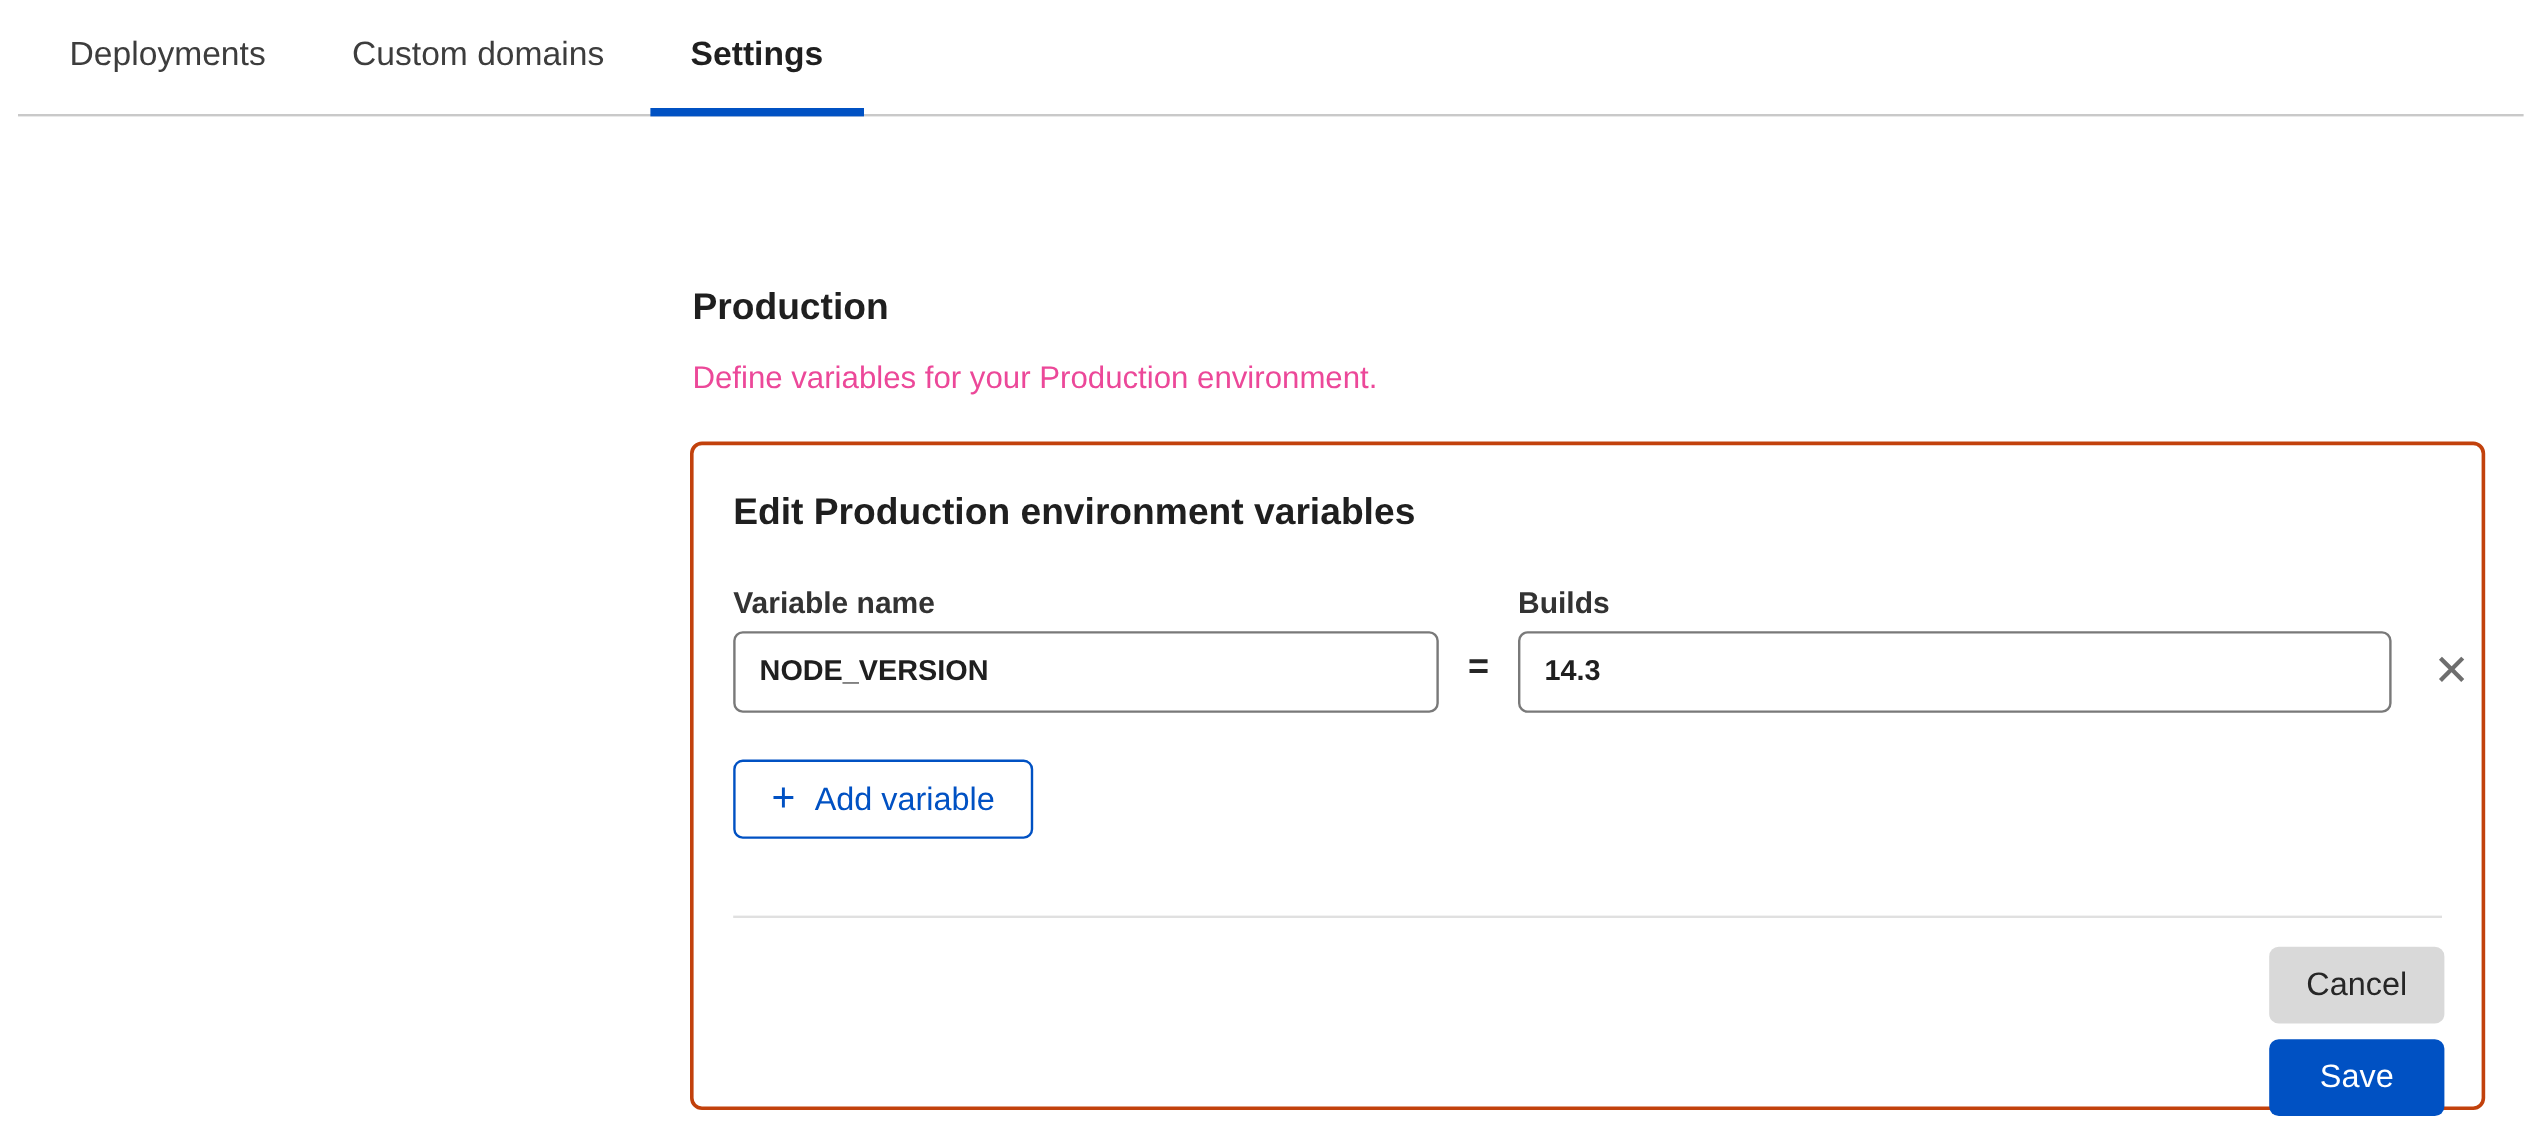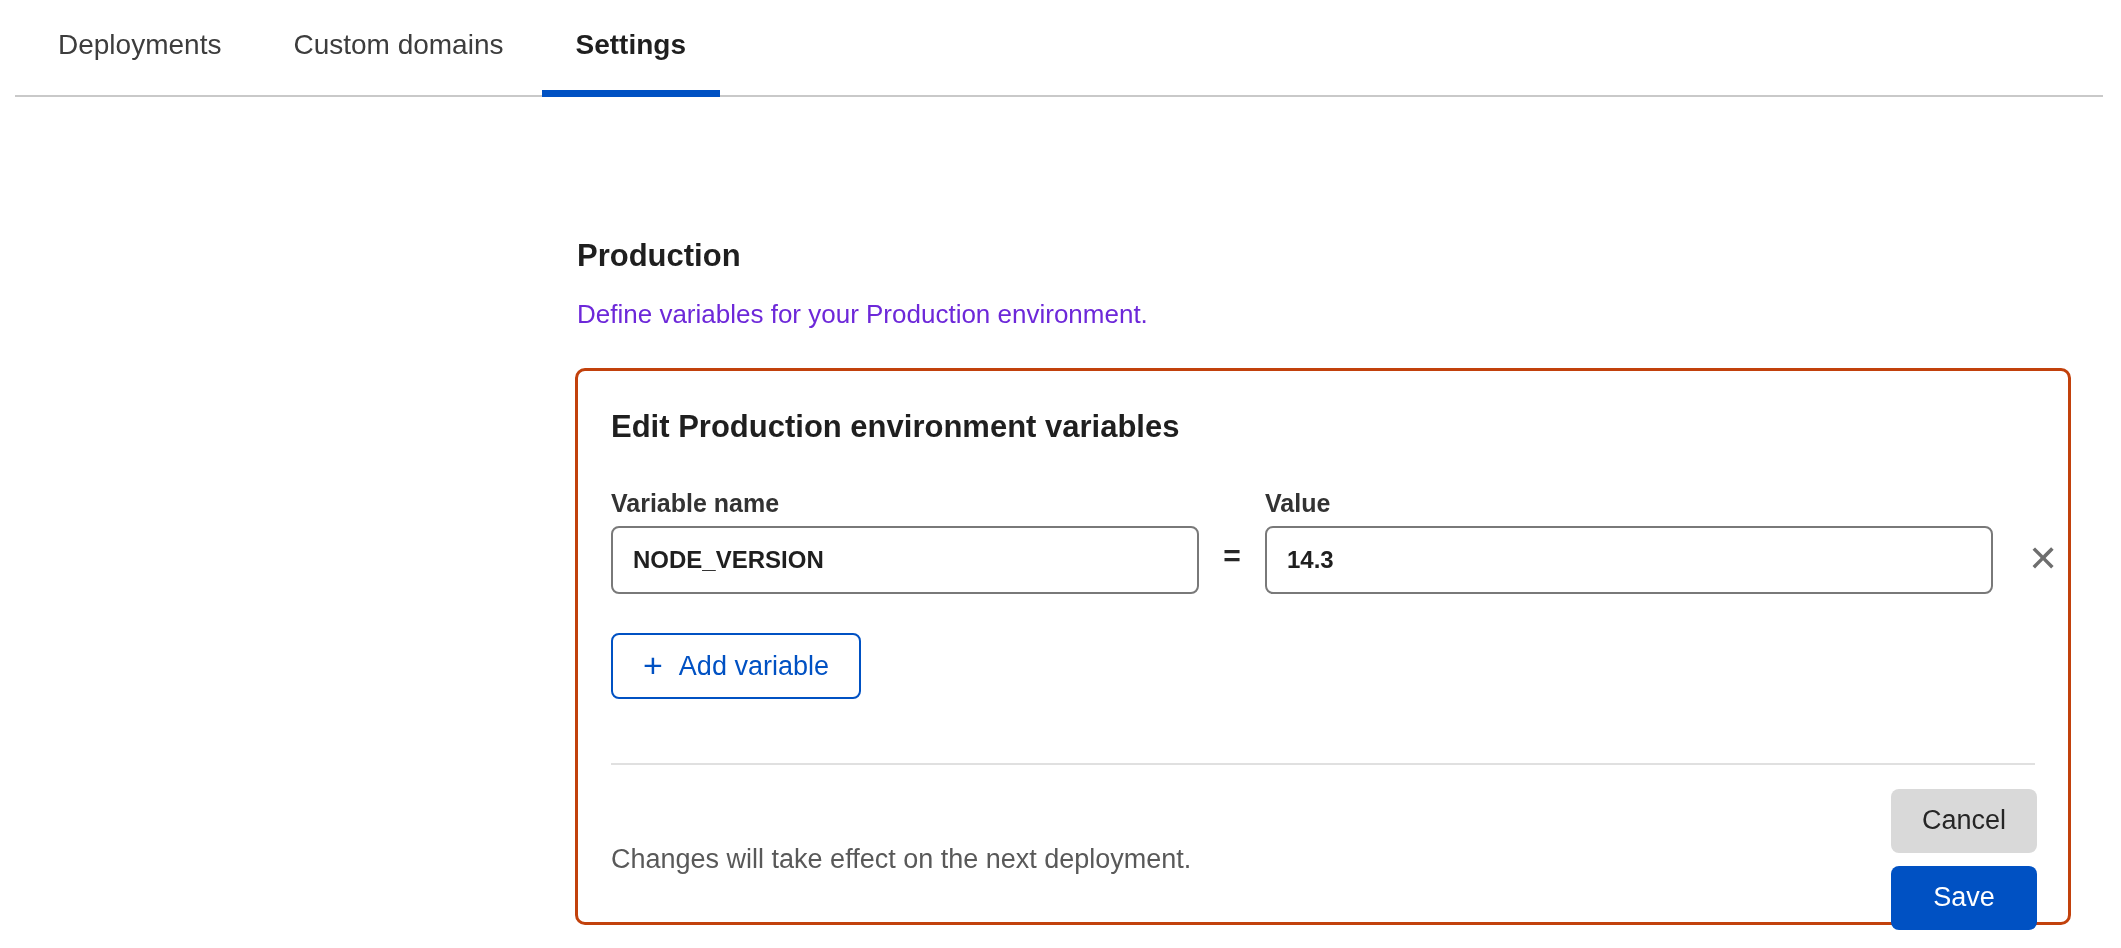--- a/index.html
+++ b/index.html
@@ -54,21 +54,21 @@
     color: #1f1f1f;
   }
 
   
   .section-title {
     position: absolute; left: 577px; top: 238px;
     font-size: 31px; font-weight: 700; color: #1f1f1f;
   }
   .section-desc {
     position: absolute; left: 577px; top: 299px;
-    font-size: 26px; color: #6d28d9;
+    font-size: 26px; color: #ec4899;
   }
 
   
   .card {
     position: absolute; left: 575px; top: 368px;
     width: 1496px; height: 557px;
     background: #ffffff;
     border: 3px solid #c2410c;
     border-radius: 10px;
   }
@@ -154,40 +154,39 @@
   </nav>
 
 
   <h1 class="section-title">Production</h1>
   <p class="section-desc">Define variables for your Production environment.</p>
 
   <section class="card">
     <h2 class="card-title">Edit Production environment variables</h2>
 
     <span class="field-label label-name">Variable name</span>
-    <span class="field-label label-value">Value</span>
+    <span class="field-label label-value">Builds</span>
 
     <div>
       <input class="text-input input-name" type="text" value="NODE_VERSION" style="">
       <span class="equals">=</span>
       <input class="text-input input-value" type="text" value="14.3" style="">
       <button class="remove-btn">
         <span>✕</span>
       </button>
     </div>
 
     <button class="add-btn">
       <span class="plus">+</span>
       <span>Add variable</span>
     </button>
 
     <div class="card-divider"></div>
 
     <div class="card-footer">
-      <span class="footer-note">Changes will take effect on the next deployment.</span>
       <div class="footer-actions">
         <button class="btn btn-cancel">Cancel</button>
         <button class="btn btn-save">Save</button>
       </div>
     </div>
   </section>
 
 </div>
 
 </body></html>

